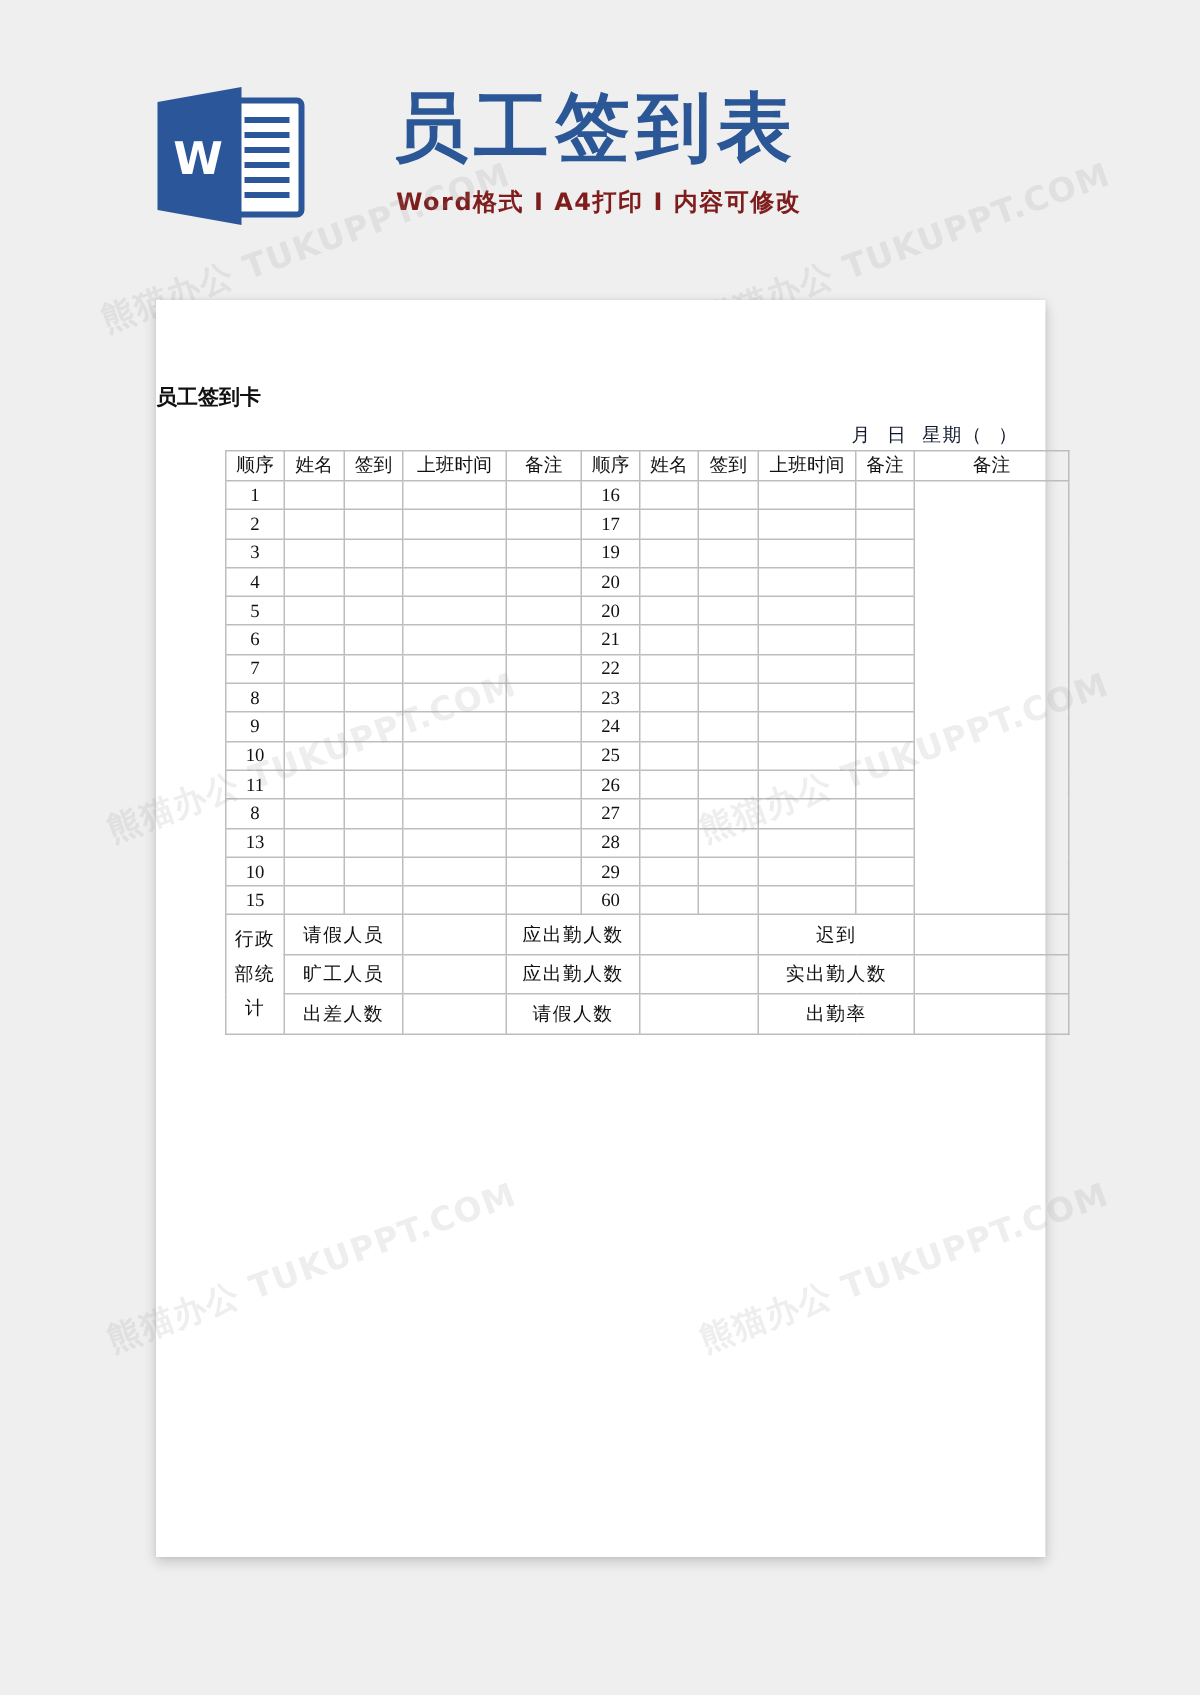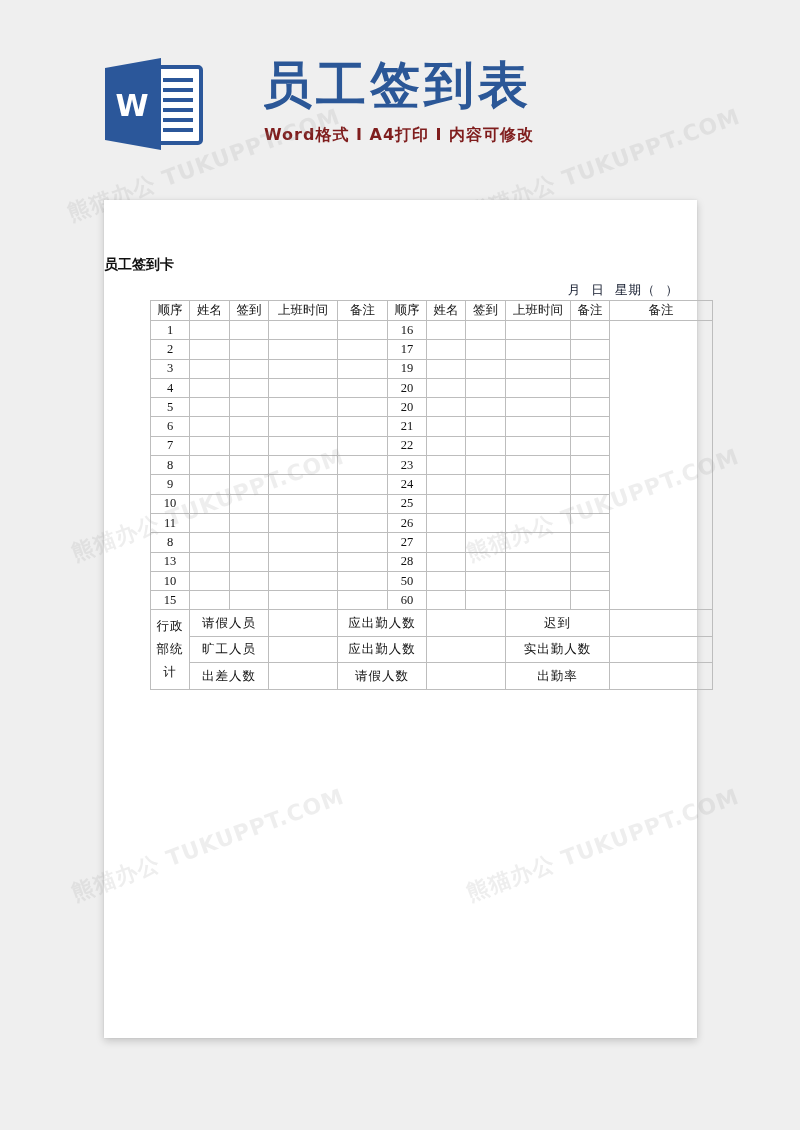--- a/index.html
+++ b/index.html
@@ -267,21 +267,21 @@
           <td></td>
           <td></td>
           <td></td>
     </tr>
     <tr class="row">
       <td>10</td>
       <td></td>
           <td></td>
           <td></td>
           <td></td>
-      <td>50</td>
+      <td>29</td>
       <td></td>
           <td></td>
           <td></td>
           <td></td>
     </tr>
     <tr class="row">
       <td>15</td>
       <td></td>
           <td></td>
           <td></td>

